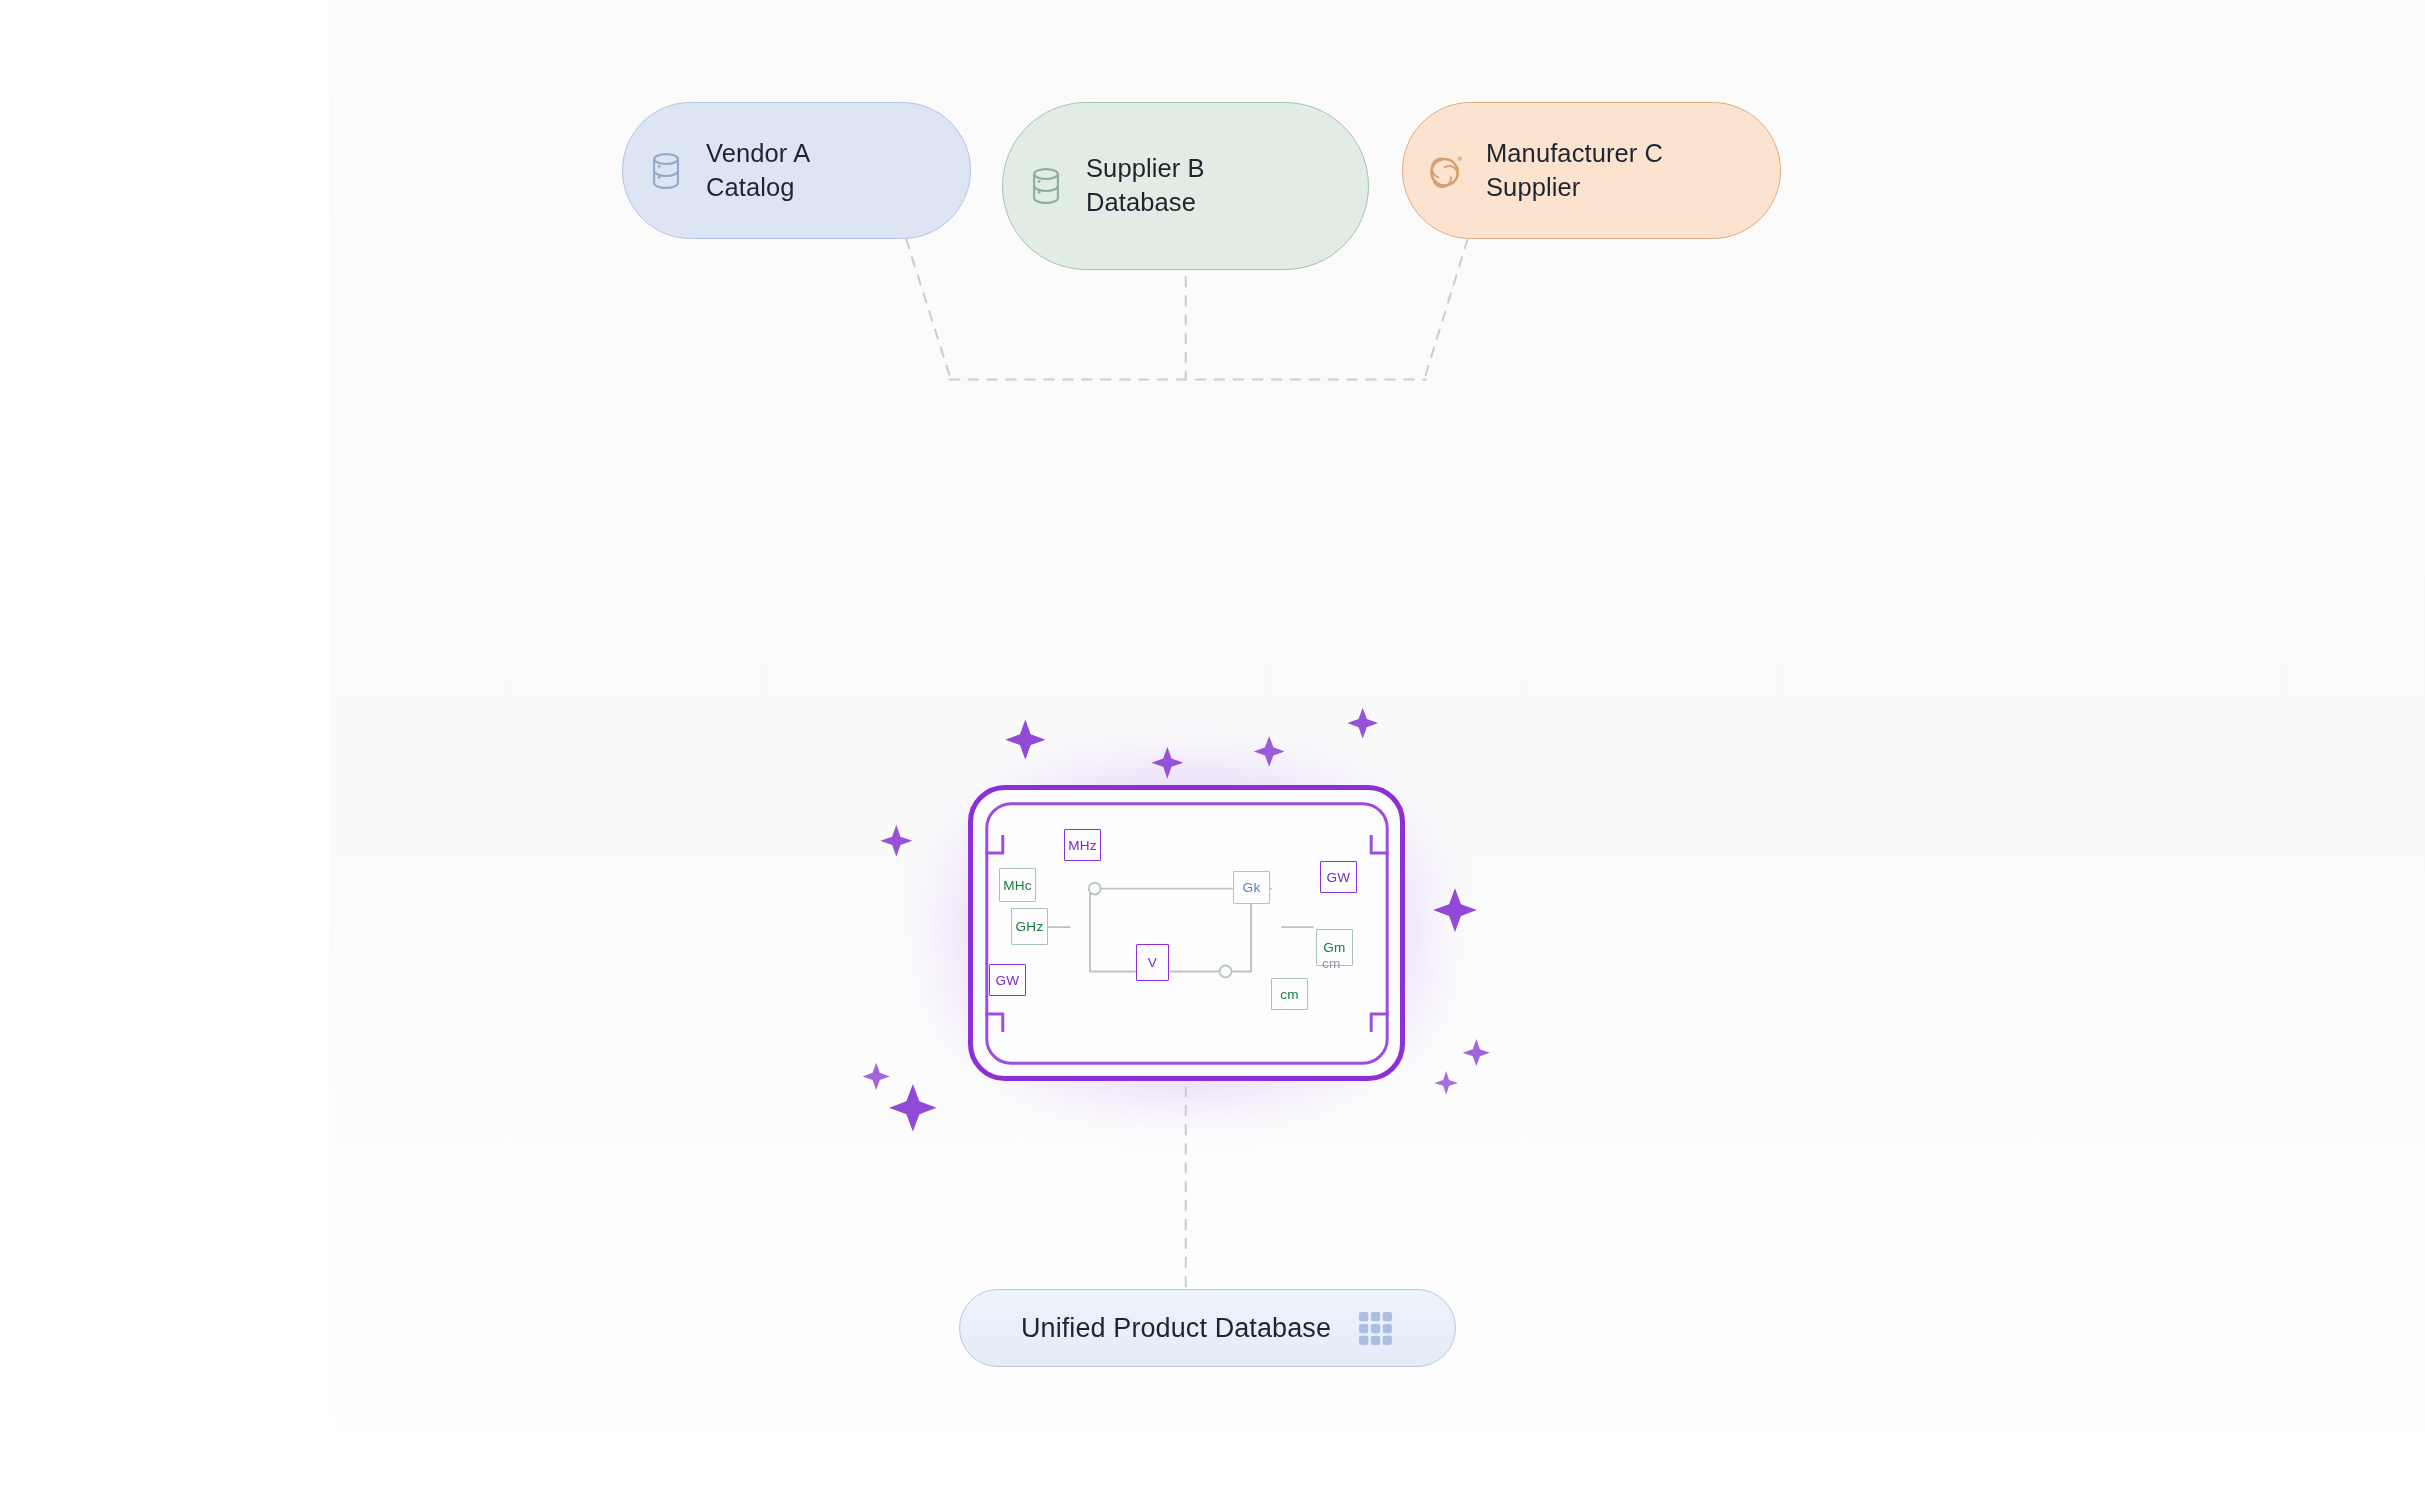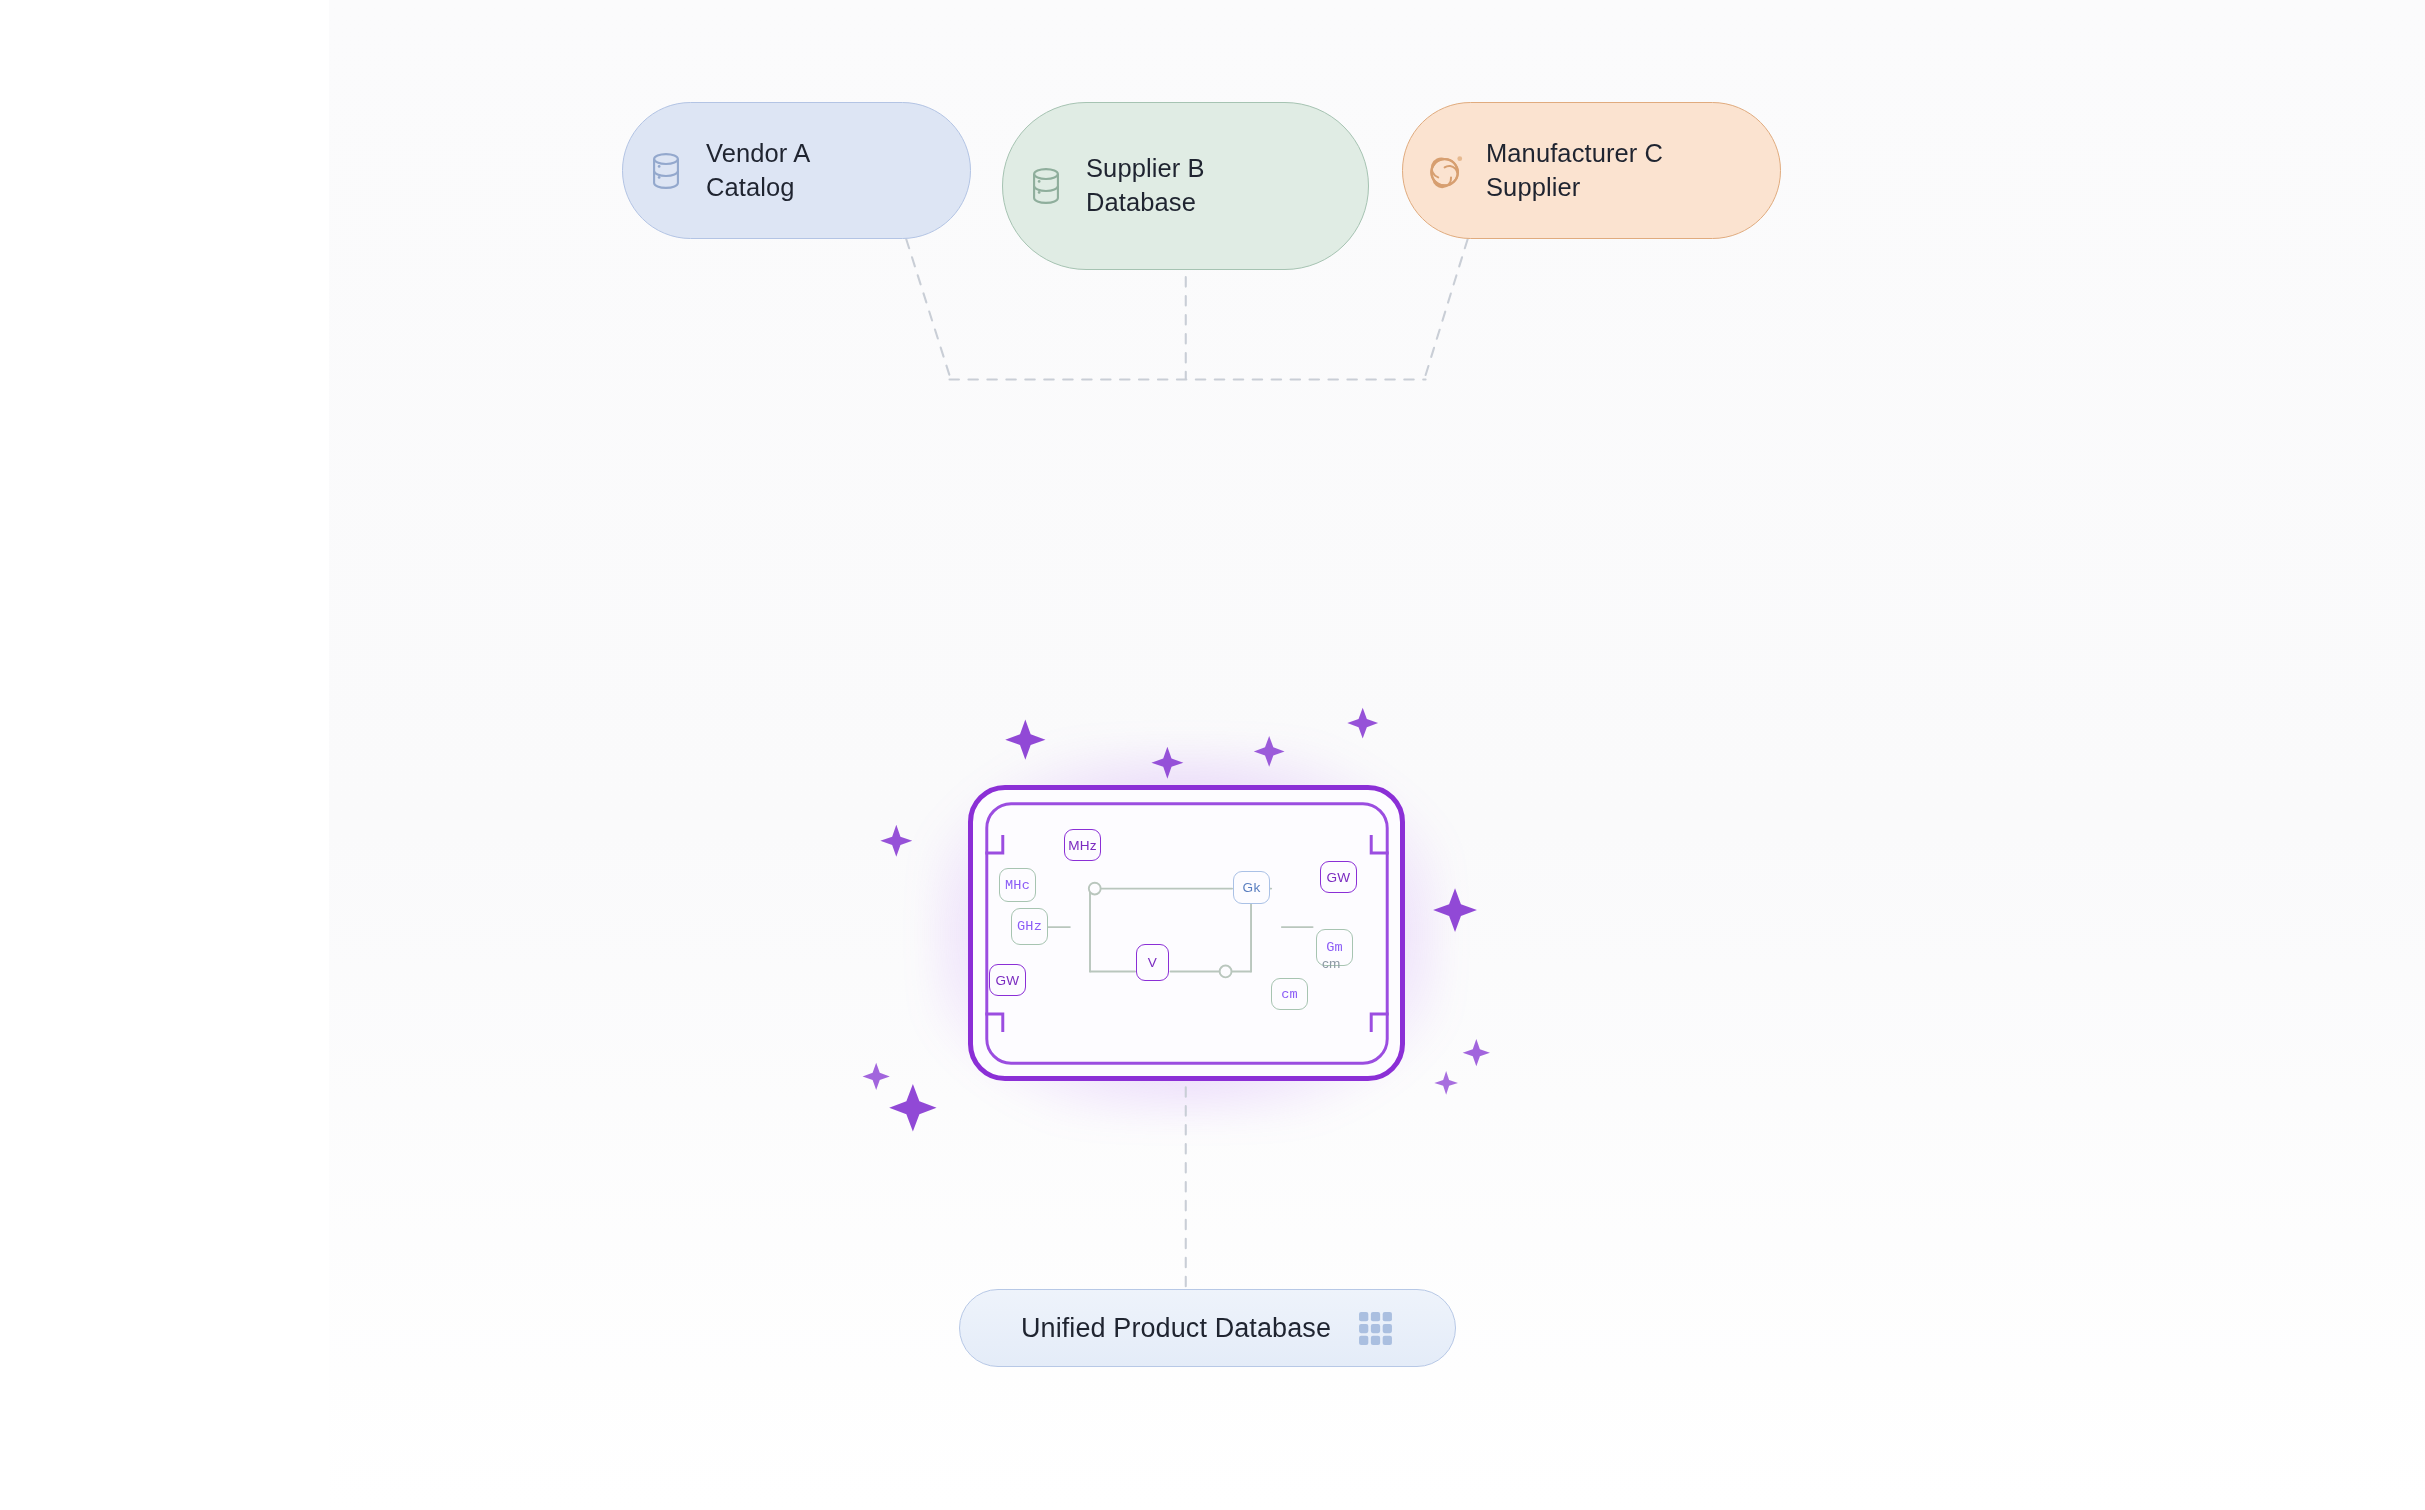--- a/index.html
+++ b/index.html
@@ -120,29 +120,29 @@
     width: 437px;
     height: 296px;
     pointer-events: none;
   }
   .chip {
     position: absolute;
     box-sizing: border-box;
     display: flex;
     align-items: center;
     justify-content: center;
-    border-radius: 9px;
+    border-radius: 1px;
     border-width: 1.8px;
     border-style: solid;
     font-size: 13.6px;
     letter-spacing: 0.2px;
     background: #fdfcff;
   }
   .chip.c-purple { border-color: #8b2fd6; color: #7b2bc0; }
-  .chip.c-green  { border-color: #a7c4b1; color: #8b5cf6; font-family: Liberation Mono, monospace; }
+  .chip.c-green  { border-color: #a7c4b1; color: #15803d; }
   .chip.c-blue   { border-color: #aac1e6; color: #5b7fc0; }
 
   .free-label {
     position: absolute;
     font-size: 13.6px;
     color: #8e9aa6;
     letter-spacing: 0.2px;
   }
 
   

